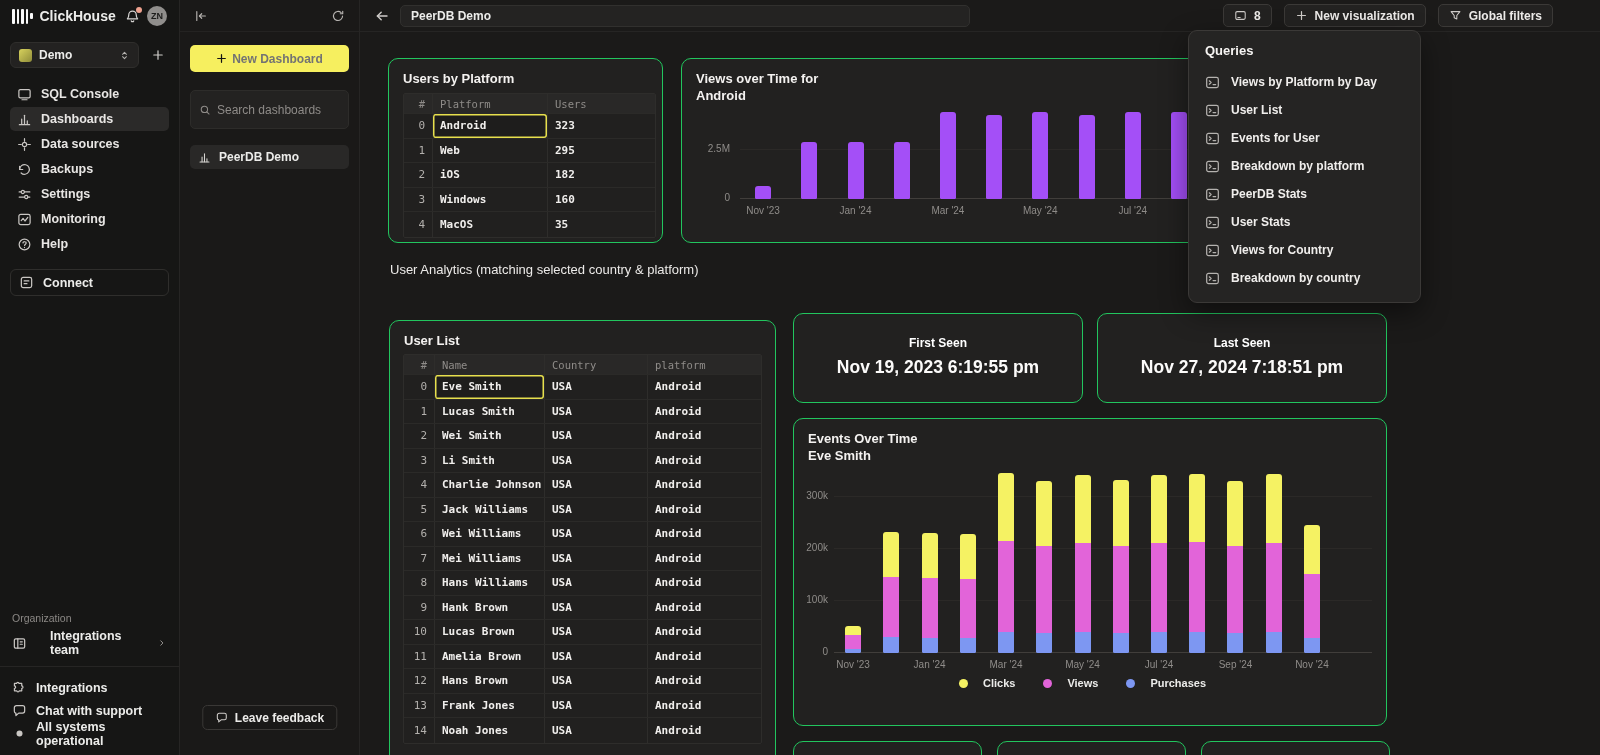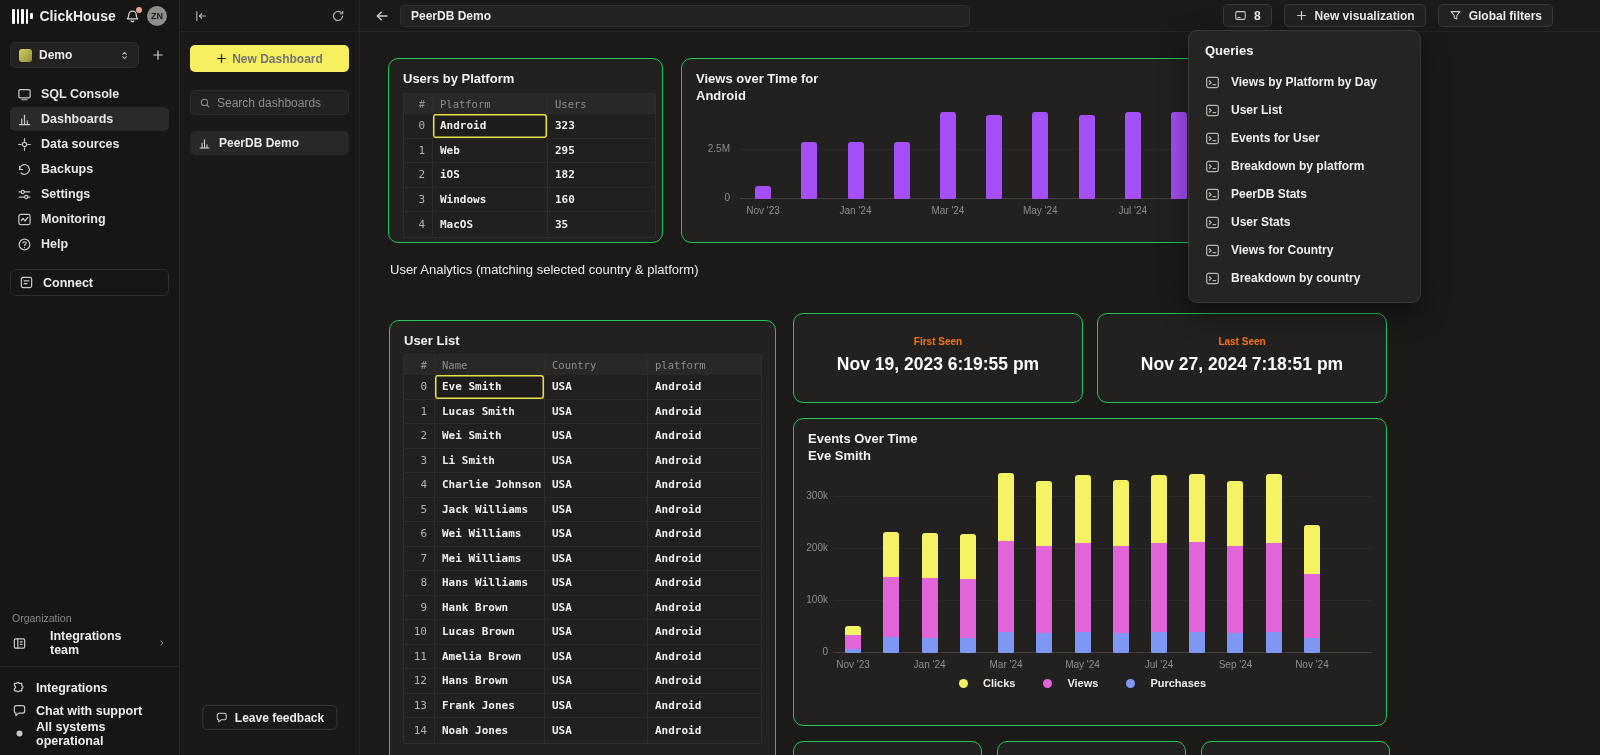--- a/index.html
+++ b/index.html
@@ -44,21 +44,21 @@
   .status-ic{color:#dddbd8}
 
   
   .panel2{width:180px;background:#1a1918;border-right:1px solid #262524;display:flex;flex-direction:column;position:relative}
   .p2-top{height:32px;flex:none;display:flex;align-items:center;justify-content:space-between;padding:0 14px;
     border-bottom:1px solid #242322;color:#b8b5b2}
   .p2-top .ic{width:14px;height:14px;cursor:pointer}
   .new-dash-btn{margin:13px 10px 0;height:27px;border-radius:5px;background:#f6ef5f;color:#737373;font-size:12px;
     font-weight:700;display:flex;align-items:center;justify-content:center;gap:5px;cursor:pointer;border:none;font-family:inherit}
   .new-dash-btn .ic{width:11px;height:11px;color:#141413}
-  .search-box{margin:18px 10px 0;height:25px;background:#232221;border:1px solid #2d2c2a;border-radius:5px;display:flex;
+  .search-box{margin:18px 10px 0;height:39px;background:#232221;border:1px solid #2d2c2a;border-radius:5px;display:flex;
     align-items:center;gap:6px;padding:0 8px;color:#8e8b88}
   .search-box .ic{width:12px;height:12px;flex:none}
   .search-box input{background:transparent;border:none;outline:none;color:#e6e4e2;font-size:12px;width:100%;font-family:inherit}
   .search-box input::placeholder{color:#8e8b88}
   .dash-list{margin:16px 10px 0;display:flex;flex-direction:column;gap:2px}
   .dash-item{height:24px;border-radius:5px;display:flex;align-items:center;gap:8px;padding:0 8px;font-size:12px;
     font-weight:700;background:#292827;cursor:pointer}
   .dash-item .icon{width:13px;height:13px;color:#d6d4d1}
   .feedback-btn{position:absolute;left:50%;transform:translateX(-50%);bottom:25px;height:25px;padding:0 12px;
     border:1px solid #3a3836;border-radius:5px;background:transparent;color:#ecebe9;font-size:12px;font-weight:600;
@@ -85,21 +85,21 @@
   #card-userlist{left:29px;top:288px;width:387px;height:475px}
   #card-first{left:433px;top:281px;width:290px;height:90px}
   #card-last{left:737px;top:281px;width:290px;height:90px}
   #card-events{left:433px;top:386px;width:594px;height:308px}
   .stub{background:#222120}
   #stub-1{left:433px;top:709px;width:189px;height:60px}
   #stub-2{left:637px;top:709px;width:189px;height:60px}
   #stub-3{left:841px;top:709px;width:189px;height:60px}
 
   
-  .stat-label{text-align:center;margin-top:22px;font-size:10px;font-weight:700;color:#f97316}
+  .stat-label{text-align:center;margin-top:22px;font-size:12px;font-weight:700;color:#ffffff}
   .stat-value{text-align:center;margin-top:7px;font-size:17.5px;font-weight:700;color:#fcfbfa}
 
   
   .dtable{position:absolute;font-family:"DejaVu Sans Mono",monospace;background:#21201f;border:1px solid #2e2d2b;border-radius:2px}
   #users-table{left:14px;top:34px;width:253px}
   #userlist-table{left:13px;top:33px;width:359px}
   .dt-row{display:grid;grid-template-columns:var(--cols);border-bottom:1px solid #2b2a28;height:24.5px}
   .dt-row.dt-head{height:20px;background:#292827}
   .dt-row:last-child{border-bottom:none}
   .dt-cell{display:flex;align-items:center;padding:0 7px;font-size:11px;font-weight:700;color:#f0eeec;

